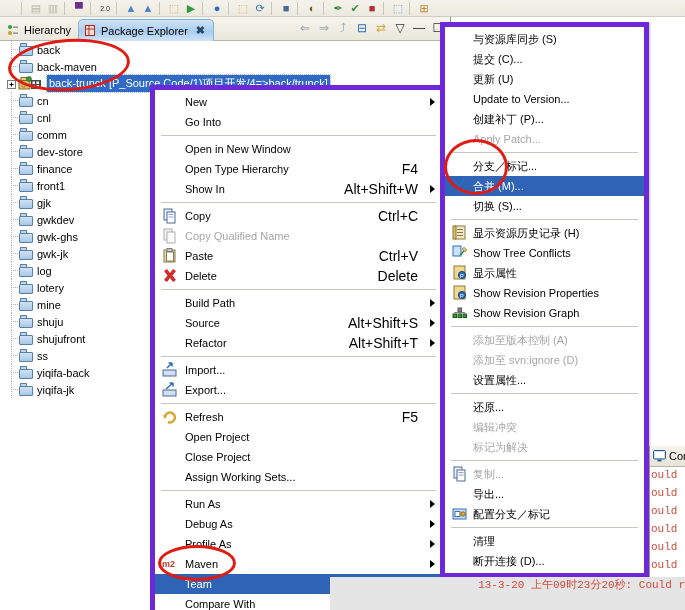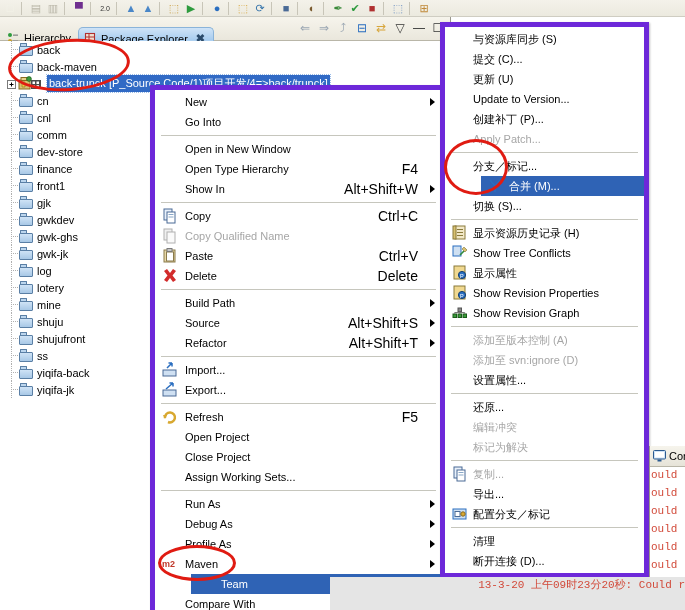--- a/index.html
+++ b/index.html
@@ -27,21 +27,21 @@
   .glyph { position:absolute; inset:0; display:flex; align-items:center; justify-content:center;
            font-size: 11px; line-height: 1; }
 
   
   .tabbar {
     position: absolute; left: 0; top: 17px; width: 450px; height: 24px;
     background: linear-gradient(180deg,#f6f4ec 0%,#eae7dc 100%);
     border-bottom: 1px solid #b9b6a8;
   }
   .tab {
-    position: absolute; top: 10px; height: 22px;
+    position: absolute; top: 2px; height: 22px;
     display: flex; align-items: center; gap: 4px;
     padding: 0 8px 0 5px;
     font-size: 11px; color: #000;
     white-space: nowrap;
   }
   .tab.inactive { left: 2px; }
   .tab.active {
     left: 78px;
     background: linear-gradient(180deg,#cfe3f7 0%,#a9cdef 55%,#cfe3f7 100%);
     border: 1px solid #8ab3d9; border-bottom: none;
@@ -91,21 +91,21 @@
     position: absolute; background: #ffffff;
     border: 5px solid #6d28d9; box-shadow: 1px 1px 2px rgba(0,0,0,.25);
     padding: 2px 0; font-size: 11px; color: #000;
   }
   #ctx-menu { left: 150px; top: 85px; width: 297px; }
   .mi {
     position: relative; height: 20px; display: flex; align-items: center;
     padding-left: 30px; padding-right: 18px; white-space: nowrap;
   }
   .mi.disabled { color: #a6a6a6; }
-  .mi.hl { background: #2f63b5; color: #fff; margin-left: 36px; }
+  .mi.hl { background: #2f63b5; color: #fff; }
   .mi .accel { position: absolute; right: 24px; font-size: 14px; }
   .mi .arrow {
     position: absolute; right: 7px; top: 50%; transform: translateY(-50%);
     width: 0; height: 0; border-left: 5px solid #000;
     border-top: 4px solid transparent; border-bottom: 4px solid transparent;
   }
   .mi.hl .arrow { border-left-color: #fff; }
   .mi .mico { position: absolute; left: 7px; top: 50%; transform: translateY(-50%);
               width: 16px; height: 16px; }
   .msep { height: 1px; background: #c6c6bd; margin: 3px 6px; }

